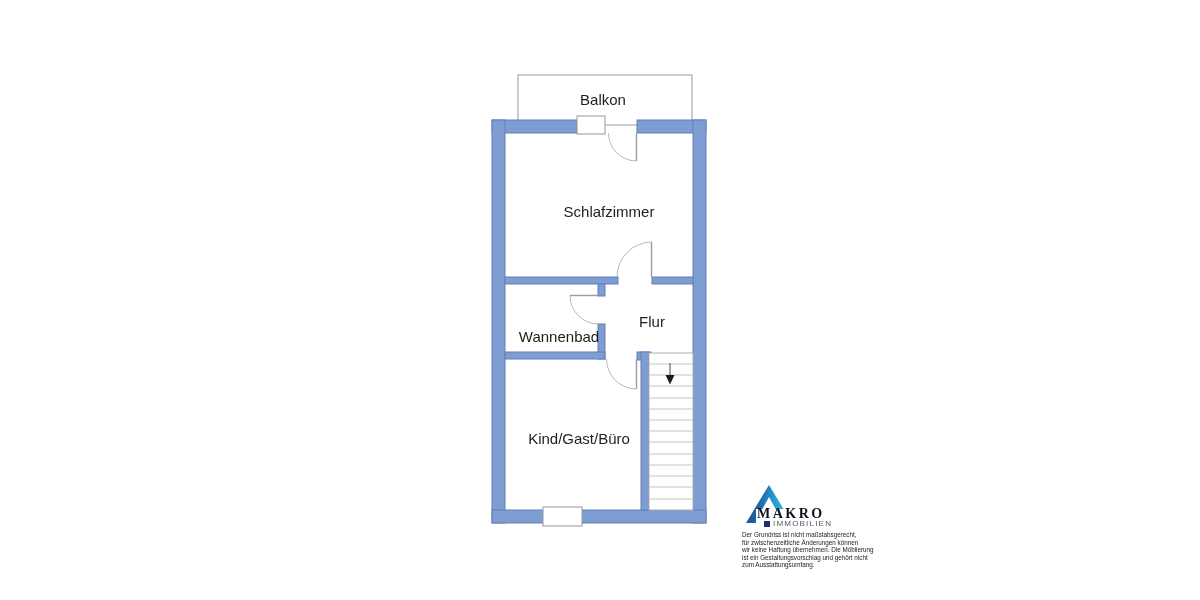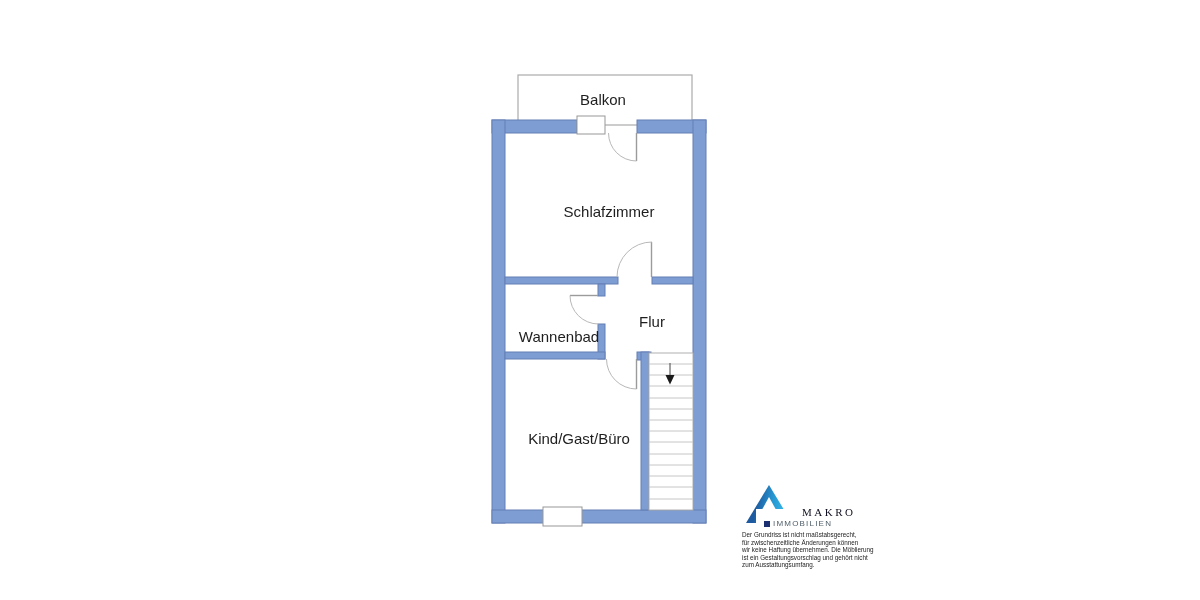--- a/index.html
+++ b/index.html
@@ -24,22 +24,22 @@
     background:linear-gradient(100deg,#1d5a9f 25%,#2596d1 55%,#36b9ea 85%);
   }
   .logo-tri-inner{
     position:absolute;left:758px;top:497px;width:22px;height:20px;
     clip-path:polygon(50% 0,0 100%,100% 100%);
     background:#ffffff;
   }
   .logo-patch{position:absolute;left:756px;top:509px;width:48px;height:15px;background:#ffffff;}
   .logo-makro{
     position:absolute;left:757px;top:506px;
-    font-family:"Liberation Serif",serif;font-weight:normal;
-    font-size:11px;letter-spacing:2.5px;color:#101020;white-space:nowrap;padding-left:45px;
+    font-family:"Liberation Serif",serif;font-weight:bold;
+    font-size:14px;letter-spacing:2.5px;color:#101020;white-space:nowrap;
   }
   .logo-row{position:absolute;left:764px;top:519px;display:flex;align-items:center;}
   .logo-square{display:inline-block;width:6px;height:6px;background:#1a3070;margin-right:3px;}
   .logo-immobilien{
     font-family:"Liberation Sans",sans-serif;
     font-size:8px;letter-spacing:1.2px;color:#4e5d68;white-space:nowrap;text-align:right;
   }
   
   .disclaimer{
     position:absolute;left:742px;top:531px;width:150px;

